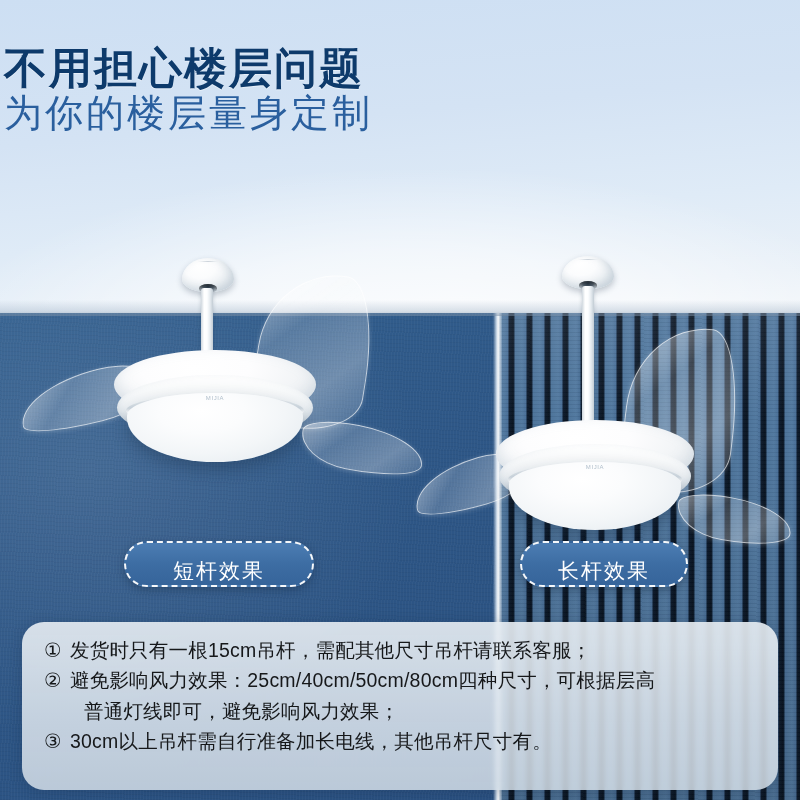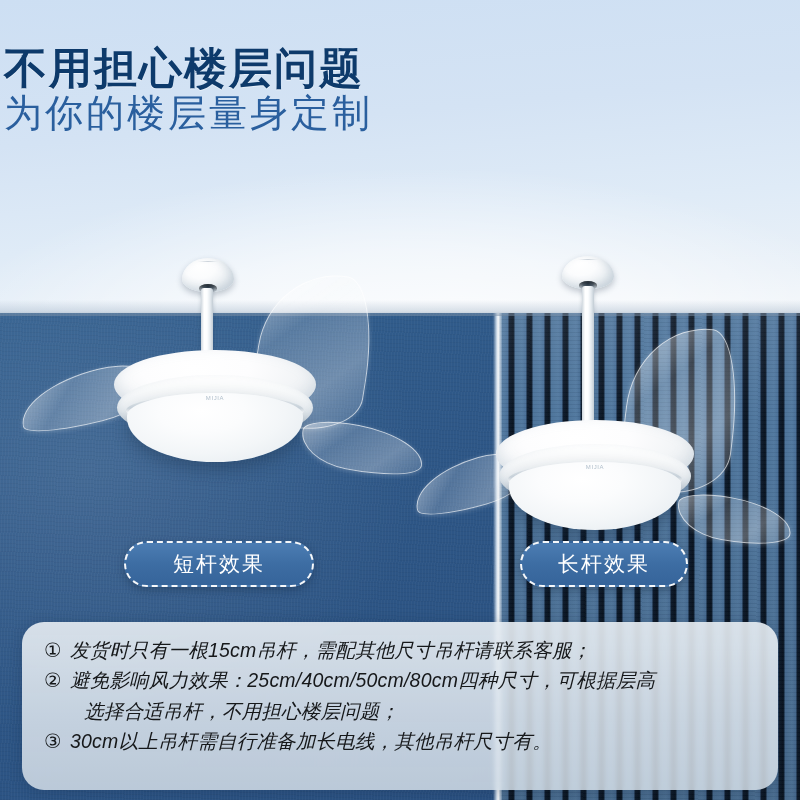--- a/index.html
+++ b/index.html
@@ -175,21 +175,21 @@
   }
   .note-line {
     display:flex; align-items:flex-start;
     font-size:19.5px; color:#16181a; line-height:1.45;
     letter-spacing:.2px;
     margin-bottom:2px;
   }
   .note-num {
     flex:0 0 auto; width:24px; margin-right:2px; color:#16181a;
   }
-  .note-text { flex:1 1 auto;font-style:italic; }
+  .note-text { flex:1 1 auto; }
   .note-line.cont .note-num { visibility:hidden; }
   .note-line.cont .note-text { padding-left:14px; }
 </style>
 </head>
 <body>
 
 <div id="stage">
 
   <div class="sky">
     <div class="sky-sheen"></div>
@@ -260,42 +260,42 @@
       <div class="body-ring-hi"></div>
       <div class="body-diffuser"></div>
       <div class="body-brand">MIJIA</div>
     </div>
 
     <div class="blade" style="left:246px;top:498px;width:116px;height:44px;
                 border-radius:44% 56% 58% 42% / 32% 60% 40% 68%;
                 transform:rotate(10deg);"></div>
   </div>
 
-  <div class="pill" style="left:124px;top:541px;width:190px;height:46px;">
+  <div class="pill" style="left:124px;top:541px;width:190px;height:46px;align-items:flex-end;">
     <span>短杆效果</span>
   </div>
 
-  <div class="pill" style="left:520px;top:541px;width:168px;height:46px;">
+  <div class="pill" style="left:520px;top:541px;width:168px;height:46px;align-items:flex-end;">
     <span>长杆效果</span>
   </div>
 
   <div class="note-card">
 
     <div class="note-line">
       <span class="note-num">①</span>
       <span class="note-text">发货时只有一根15cm吊杆，需配其他尺寸吊杆请联系客服；</span>
     </div>
 
     <div class="note-line">
       <span class="note-num">②</span>
       <span class="note-text">避免影响风力效果：25cm/40cm/50cm/80cm四种尺寸，可根据层高</span>
     </div>
     <div class="note-line cont">
       <span class="note-num"></span>
-      <span class="note-text">选择合适吊杆，不用担心楼层问题；</span>
+      <span class="note-text">普通灯线即可，避免影响风力效果；</span>
     </div>
 
     <div class="note-line">
       <span class="note-num">③</span>
       <span class="note-text">30cm以上吊杆需自行准备加长电线，其他吊杆尺寸有。</span>
     </div>
 
   </div>
 
 </div>

